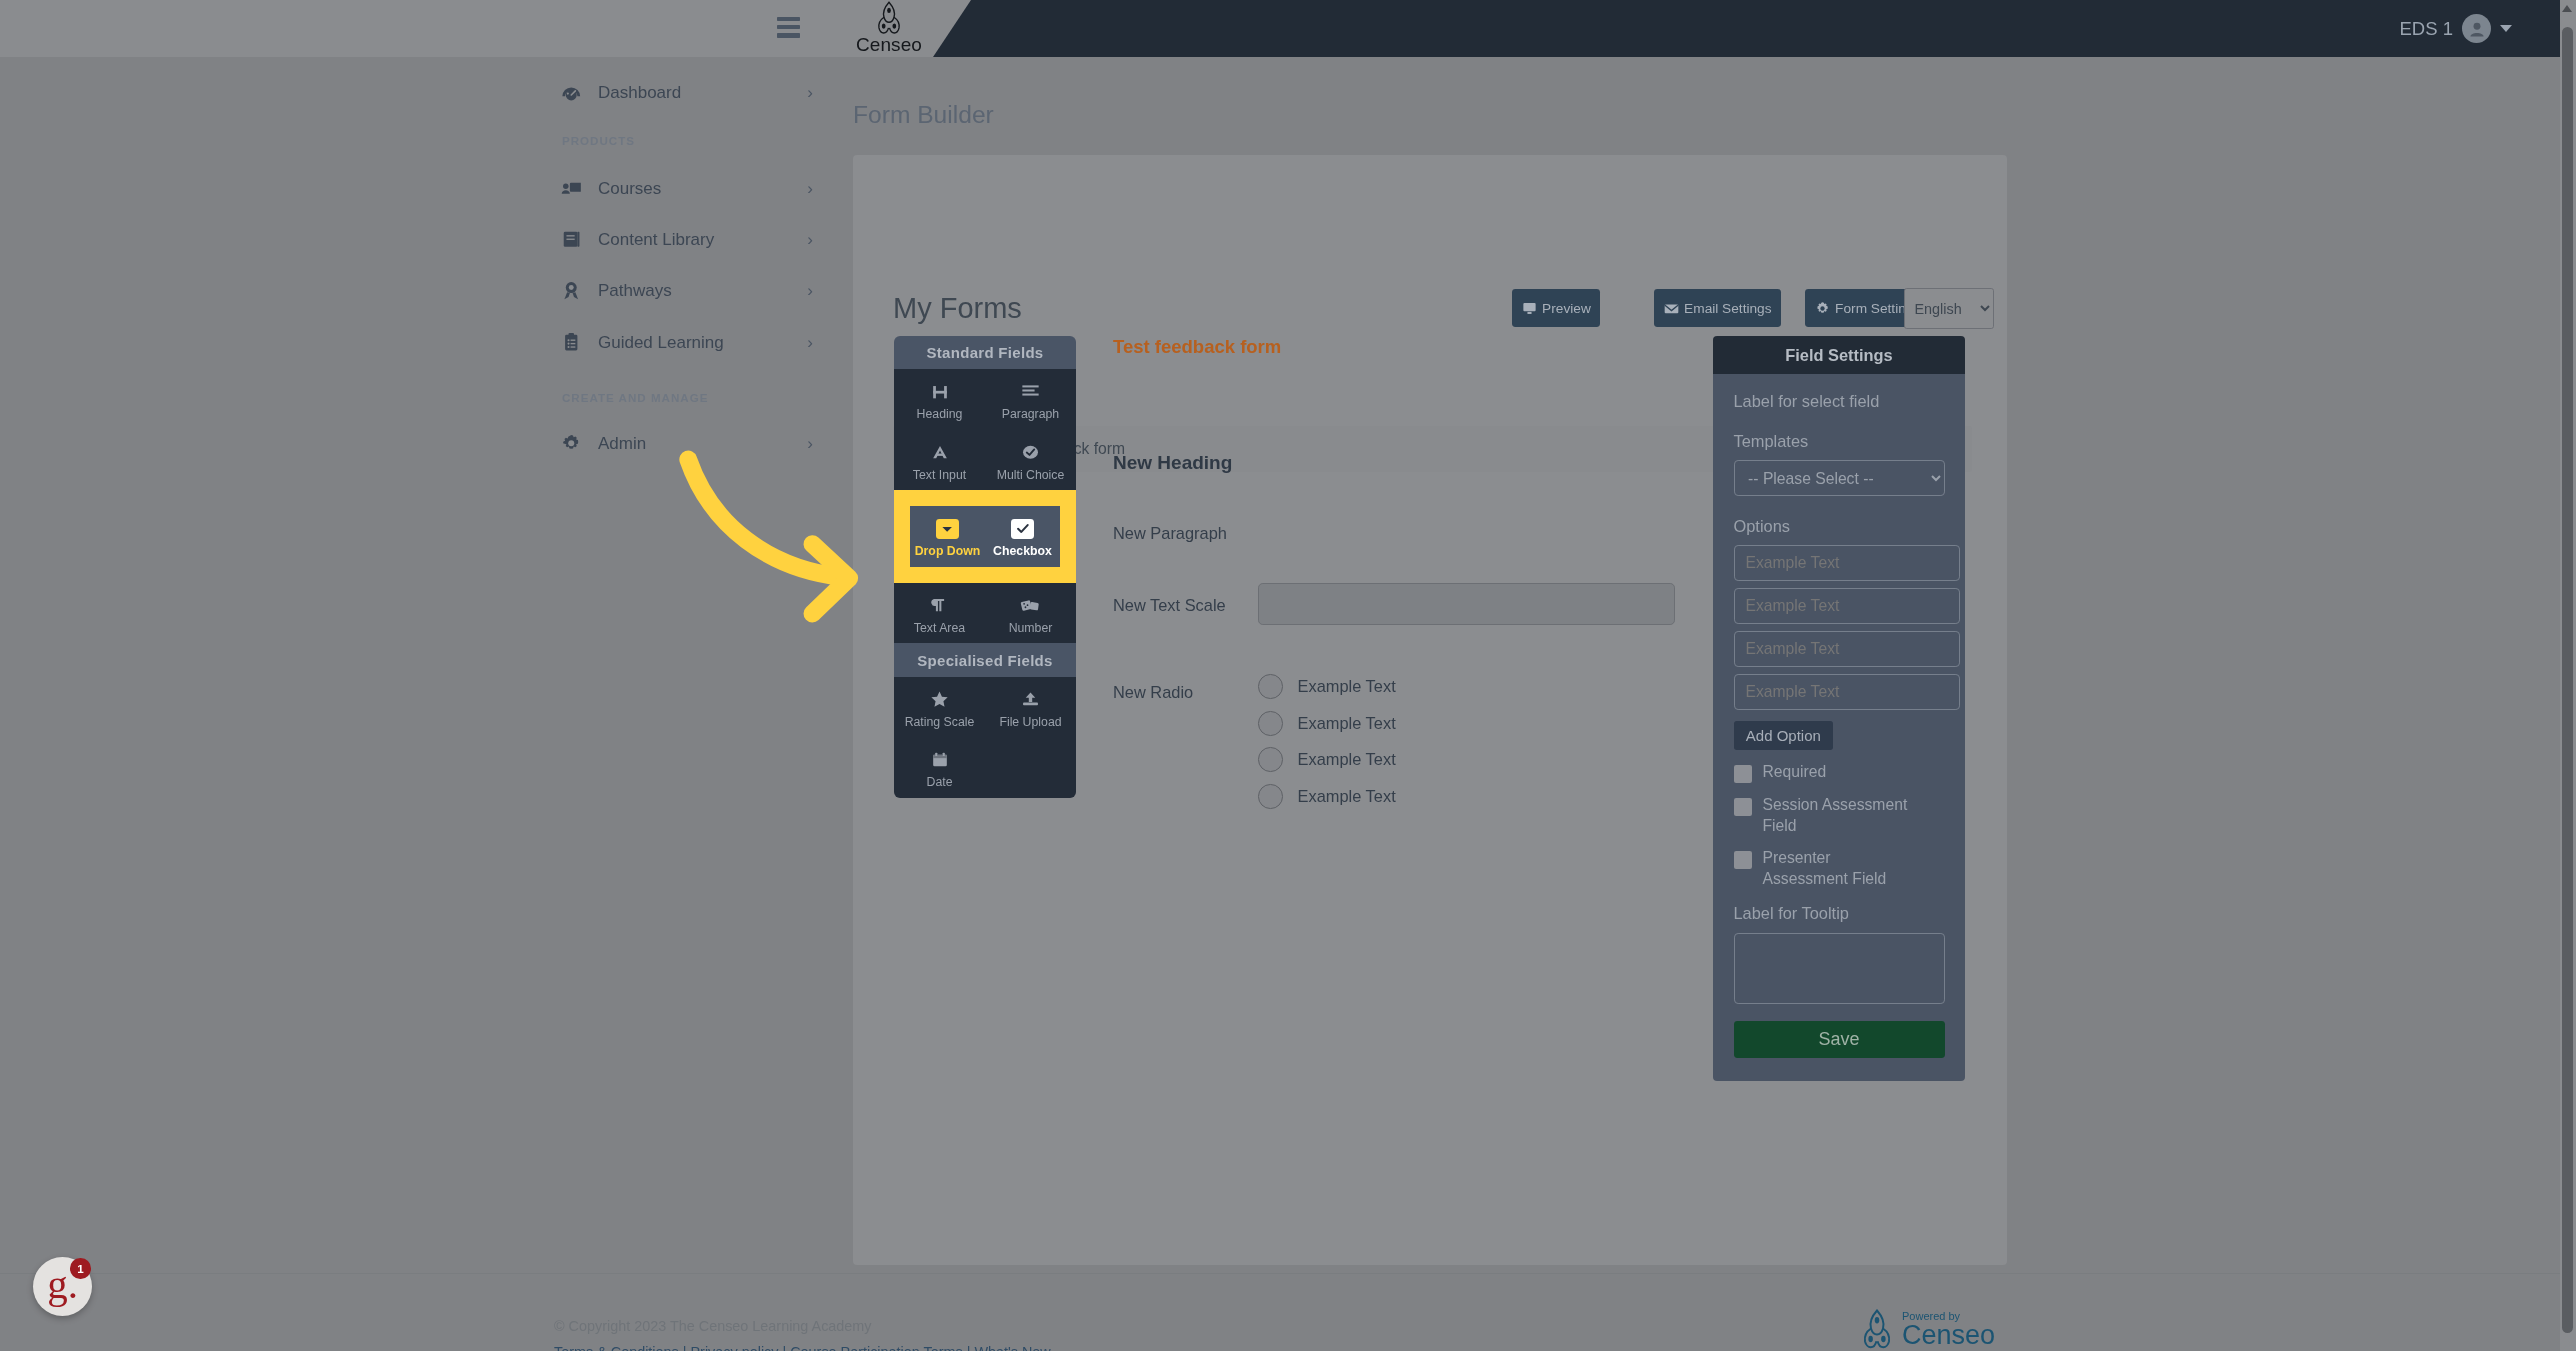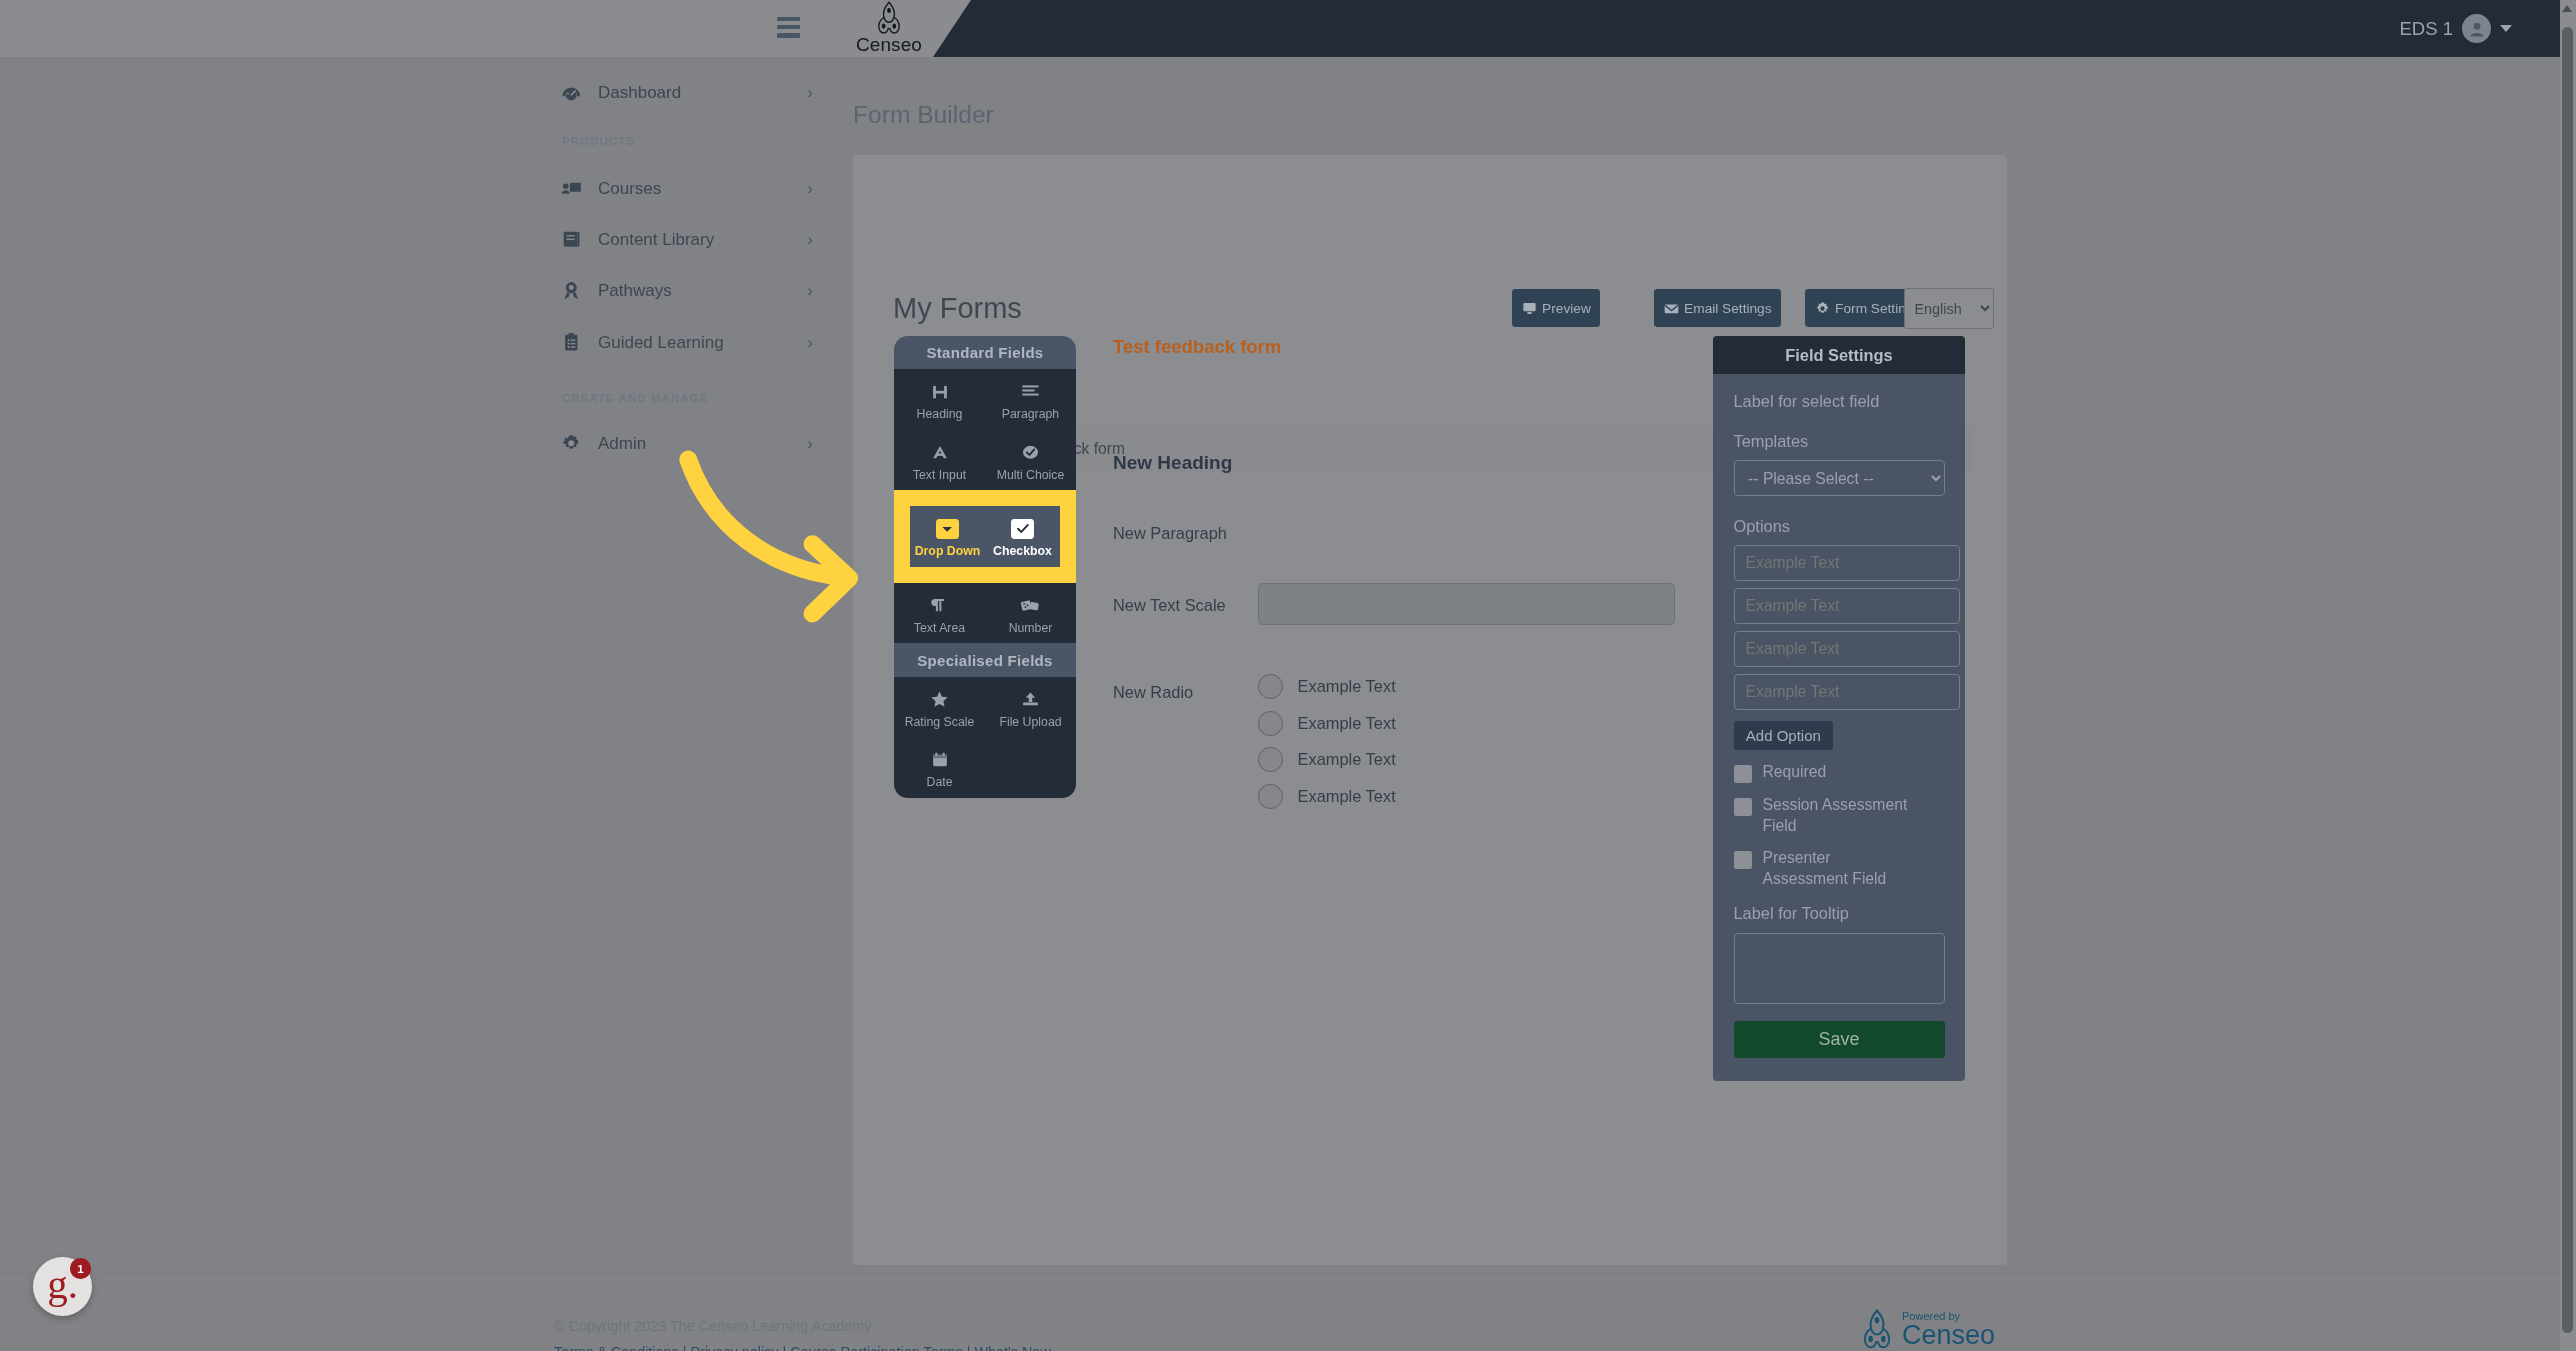--- a/index.html
+++ b/index.html
@@ -96,21 +96,21 @@
     position: absolute; left: 40px; top: 271px; width: 1079px; height: 46px;
     background: #898b8e; border-radius: 2.7px; display: flex; align-items: center;
     padding-left: 9.6px; font-size: 15.7px; color: #3f4852; gap: 6.2px;
   }
   #breadcrumb .bc-link { color: #c35a15; cursor: pointer; }
   #breadcrumb .bc-sep { color: #5b6572; }
 
   
   #palette {
     position: absolute; left: 894px; top: 336px; width: 182px;
-    border-radius: 14px; overflow: hidden;
+    border-radius: 6px; overflow: hidden;
   }
   .pal-header {
     background: #4a5566; color: #b1b7c0; font-size: 15px; font-weight: bold;
     text-align: center; padding: 8.2px 0; letter-spacing: 0.3px;
   }
   .pal-body { background: #232c38; padding: 0; }
   .pal-row { display: flex; }
   .pal-cell {
     flex: 1; padding: 11px 0 8.2px; text-align: center; cursor: pointer;
     color: #9aa1ab; font-size: 12.3px;

